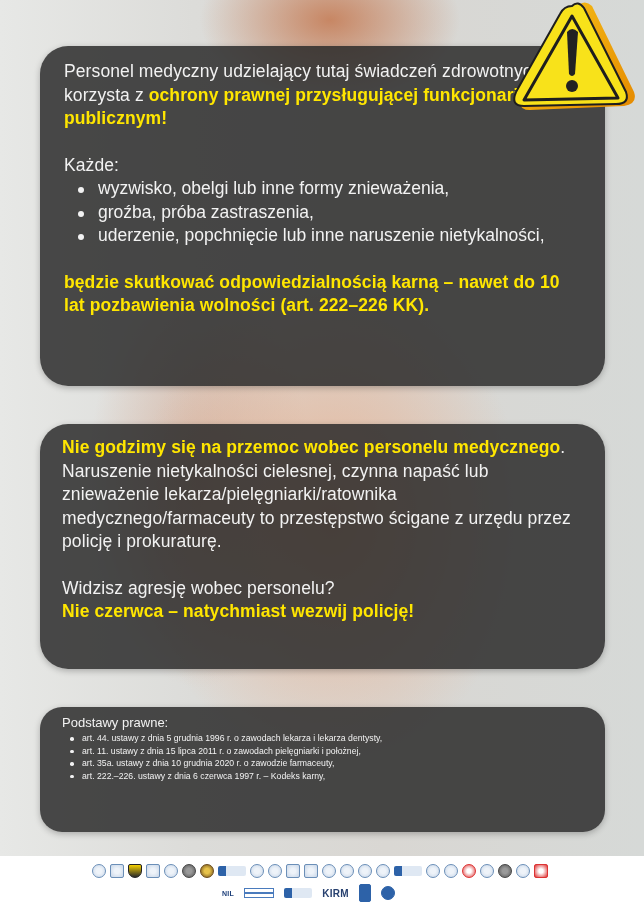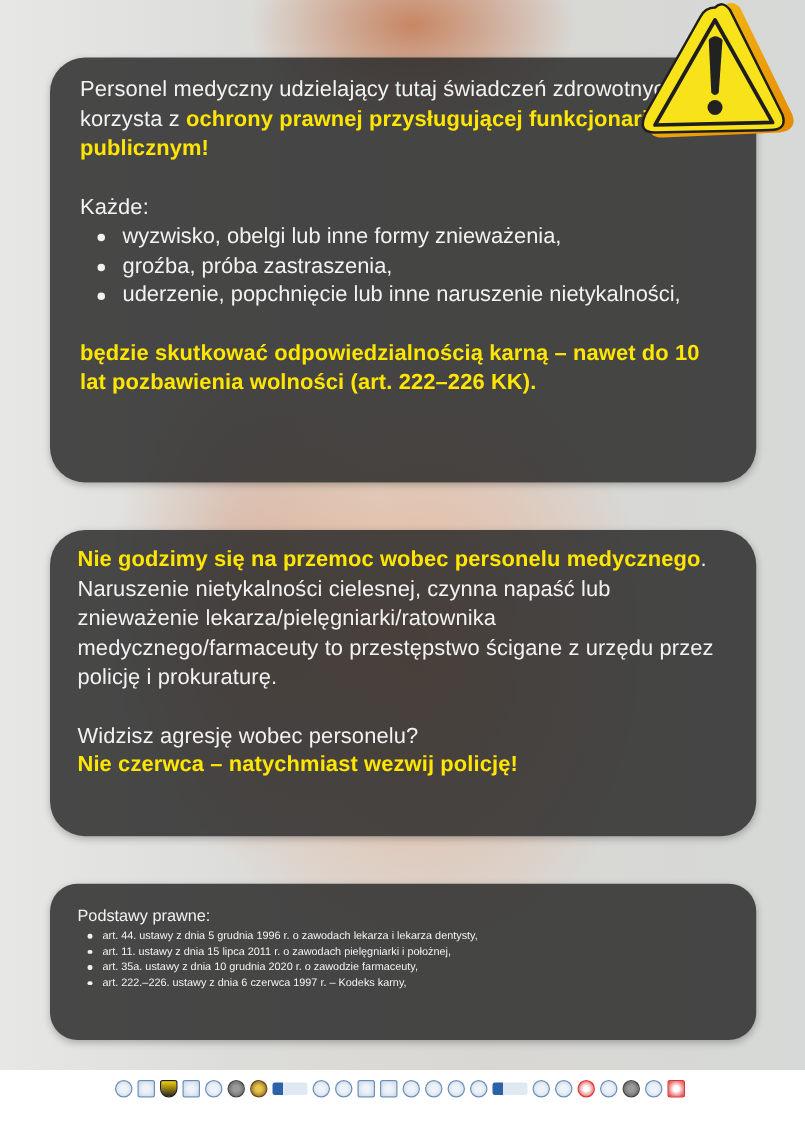--- a/index.html
+++ b/index.html
@@ -19,21 +19,21 @@
     .panel {
       position: absolute; left: 40px; width: 565px;
       background: rgba(40,40,40,0.84);
       border-radius: 28px;
       box-shadow: 0 2px 6px rgba(0,0,0,0.25);
       color: #f2f2f2;
       box-sizing: border-box;
     }
     .panel-1 { top: 46px; height: 340px; padding: 14px 24px 0 24px; border-top-right-radius: 0; }
     .panel-2 { top: 424px; height: 245px; padding: 12px 30px 0 22px; }
-    .panel-3 { top: 707px; height: 125px; padding: 18px 22px 0 22px; border-radius: 22px; }
+    .panel-3 { top: 707px; height: 125px; padding: 8px 22px 0 22px; border-radius: 22px; }
     .t { font-size: 17.5px; line-height: 23.5px; letter-spacing: 0.1px; }
     .hl { color: #ffe600; font-weight: bold; }
     .gap { height: 23px; }
     ul.bullets { margin: 0; padding: 0 0 0 34px; list-style: none; }
     ul.bullets li { position: relative; font-size: 17.5px; line-height: 23.5px; }
     ul.bullets li::before {
       content: ""; position: absolute; left: -20px; top: 10px; width: 6px; height: 6px;
       border-radius: 50%; background: #f2f2f2;
     }
     .legal-title { font-size: 13px; line-height: 16px; margin-bottom: 1px; }
@@ -141,13 +141,21 @@
     <span class="logo"></span>
     <span class="logo wide"></span>
     <span class="logo"></span>
     <span class="logo"></span>
     <span class="logo red"></span>
     <span class="logo"></span>
     <span class="logo dark"></span>
     <span class="logo"></span>
     <span class="logo red sq"></span>
   </div>
+  <div class="logo-row r2">
+    <span class="txtlogo">NIL</span>
+    <span class="small-bar"></span>
+    <span class="logo wide"></span>
+    <span class="txtlogo big">KIRM</span>
+    <span class="logo sq" style="width:12px;height:18px;background:#2d62a8;border-color:#2d62a8;"></span>
+    <span class="logo" style="background:#2d62a8;border-color:#2d62a8;"></span>
+  </div>
 </div>
 
 </body></html>

